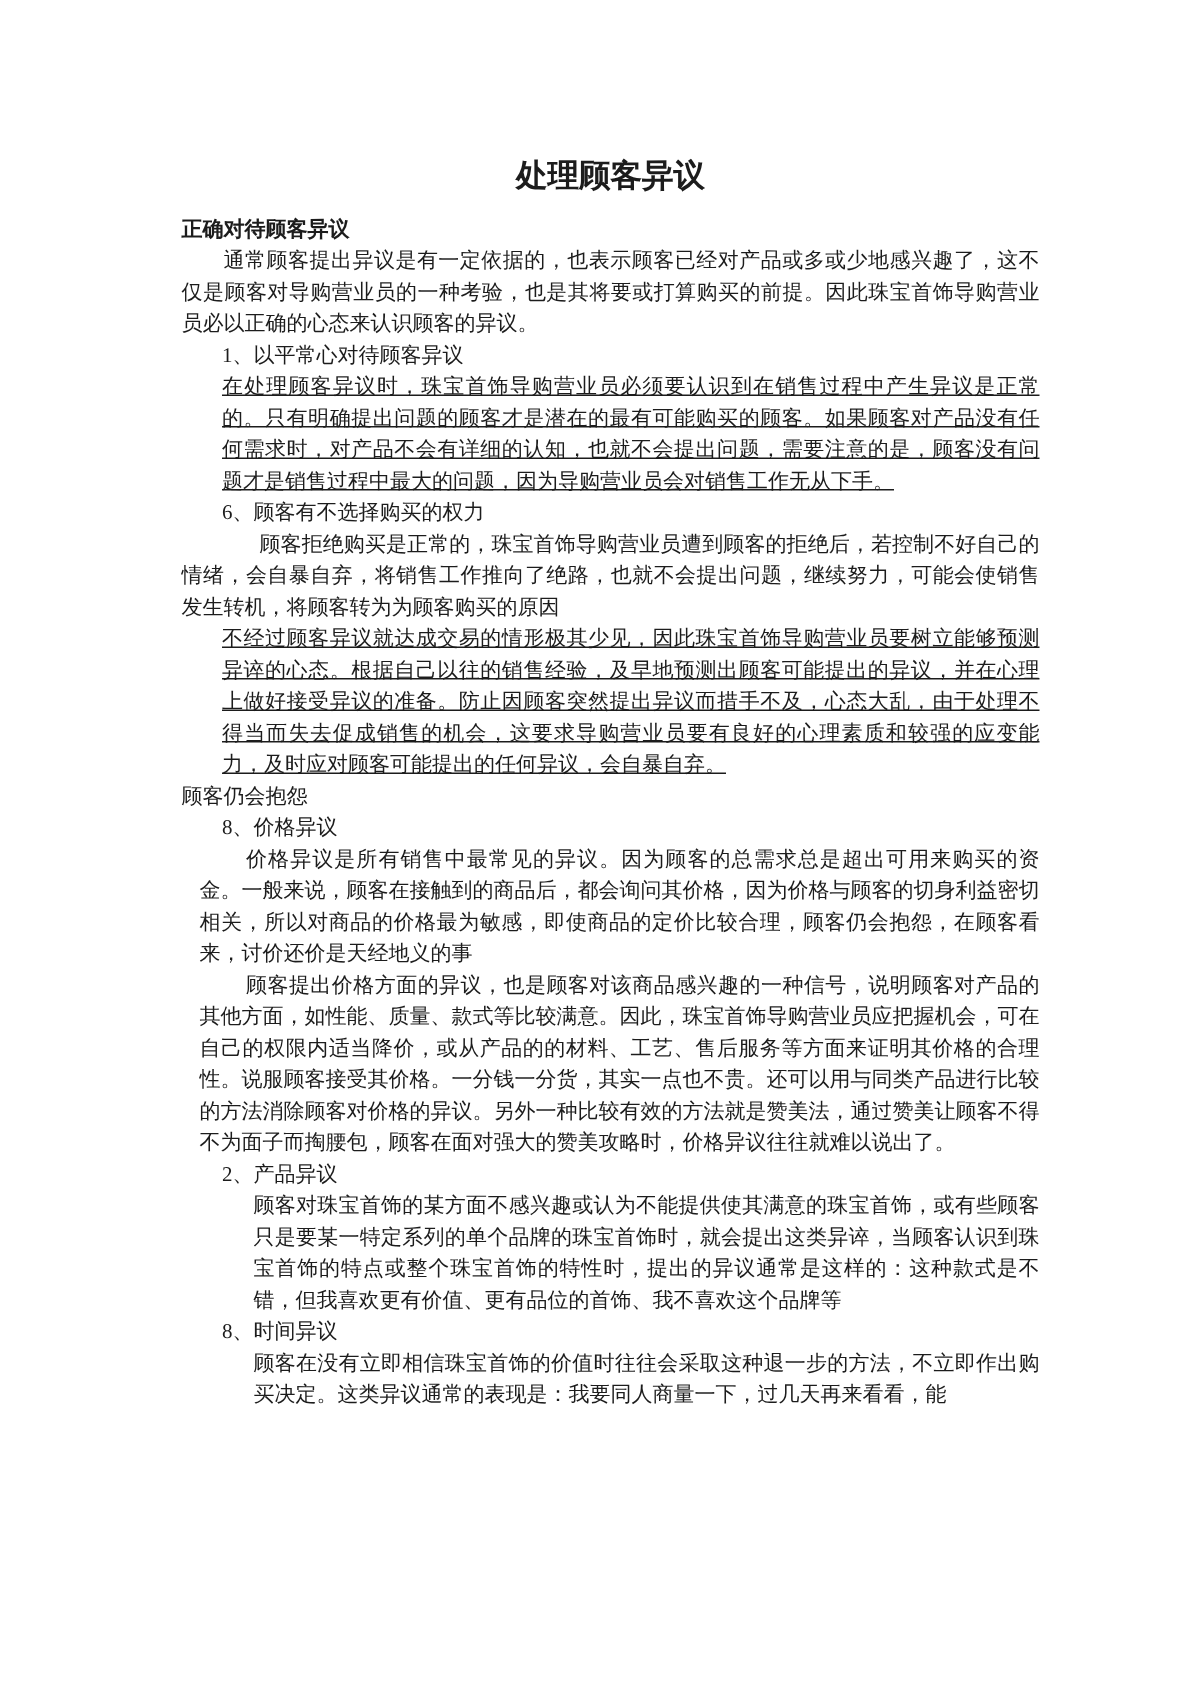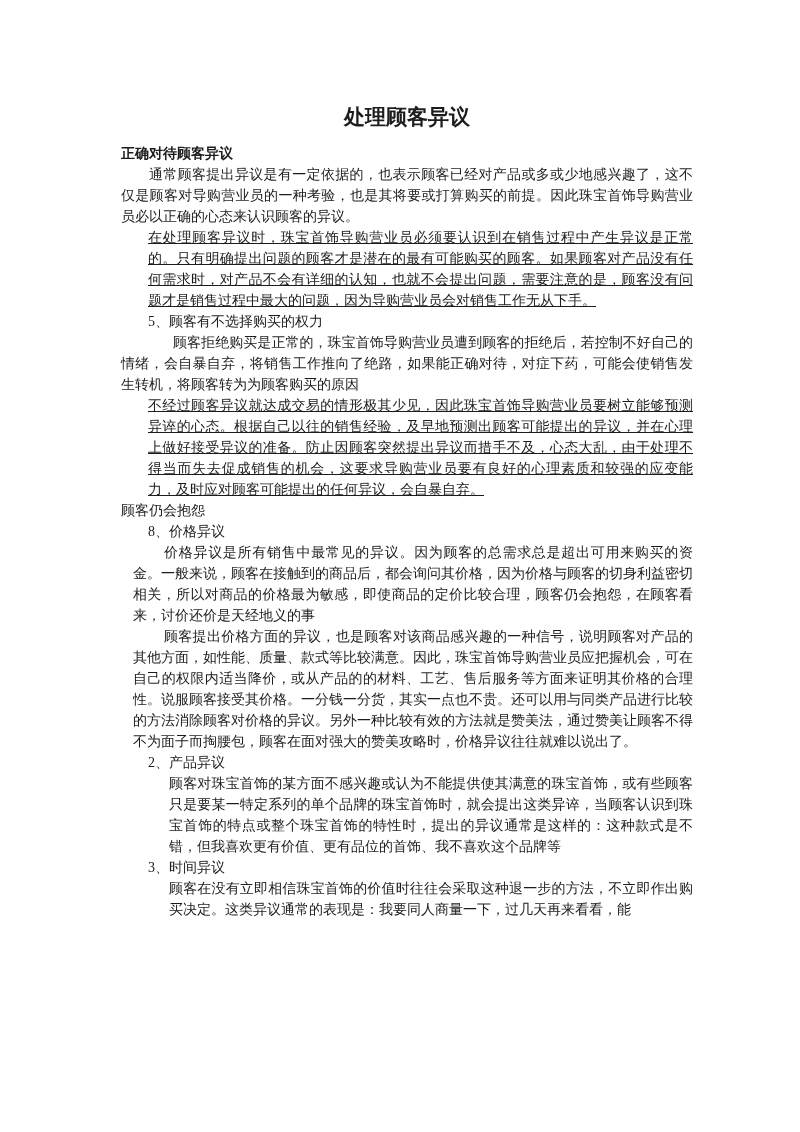--- a/index.html
+++ b/index.html
@@ -56,33 +56,34 @@
 <body>
 
 <div class="sheet">
   <div class="content">
 
     <h1 class="doc-title">处理顾客异议</h1>
 
     <h2 class="h-bold">正确对待顾客异议</h2>
     <p class="indent-first">通常顾客提出异议是有一定依据的，也表示顾客已经对产品或多或少地感兴趣了，这不仅是顾客对导购营业员的一种考验，也是其将要或打算购买的前提。因此珠宝首饰导购营业员必以正确的心态来认识顾客的异议。</p>
 
+    <p class="label">1、以平常心对待顾客异议</p>
     <p class="block-indent">在处理顾客异议时，珠宝首饰导购营业员必须要认识到在销售过程中产生异议是正常的。只有明确提出问题的顾客才是潜在的最有可能购买的顾客。如果顾客对产品没有任何需求时，对产品不会有详细的认知，也就不会提出问题，需要注意的是，顾客没有问题才是销售过程中最大的问题，因为导购营业员会对销售工作无从下手。</p>
 
-    <p class="label">5、顾客有不选择购买的权力</p>
-    <p class="hang-neg">顾客拒绝购买是正常的，珠宝首饰导购营业员遭到顾客的拒绝后，若控制不好自己的情绪，会自暴自弃，将销售工作推向了绝路，如果能正确对待，对症下药，可能会使销售发生转机，将顾客转为为顾客购买的原因</p>
+    <p class="label">6、顾客有不选择购买的权力</p>
+    <p class="hang-neg">顾客拒绝购买是正常的，珠宝首饰导购营业员遭到顾客的拒绝后，若控制不好自己的情绪，会自暴自弃，将销售工作推向了绝路，也就不会提出问题，继续努力，可能会使销售发生转机，将顾客转为为顾客购买的原因</p>
 
     <p class="block-indent">不经过顾客异议就达成交易的情形极其少见，因此珠宝首饰导购营业员要树立能够预测异谇的心态。根据自己以往的销售经验，及早地预测出顾客可能提出的异议，并在心理上做好接受异议的准备。防止因顾客突然提出异议而措手不及，心态大乱，由于处理不得当而失去促成销售的机会，这要求导购营业员要有良好的心理素质和较强的应变能力，及时应对顾客可能提出的任何异议，会自暴自弃。</p>
 
     <h3 class="h-plain">顾客仍会抱怨</h3>
 
     <p class="label">8、价格异议</p>
     <p class="price-para">价格异议是所有销售中最常见的异议。因为顾客的总需求总是超出可用来购买的资金。一般来说，顾客在接触到的商品后，都会询问其价格，因为价格与顾客的切身利益密切相关，所以对商品的价格最为敏感，即使商品的定价比较合理，顾客仍会抱怨，在顾客看来，讨价还价是天经地义的事</p>
     <p class="price-para">顾客提出价格方面的异议，也是顾客对该商品感兴趣的一种信号，说明顾客对产品的其他方面，如性能、质量、款式等比较满意。因此，珠宝首饰导购营业员应把握机会，可在自己的权限内适当降价，或从产品的的材料、工艺、售后服务等方面来证明其价格的合理性。说服顾客接受其价格。一分钱一分货，其实一点也不贵。还可以用与同类产品进行比较的方法消除顾客对价格的异议。另外一种比较有效的方法就是赞美法，通过赞美让顾客不得不为面子而掏腰包，顾客在面对强大的赞美攻略时，价格异议往往就难以说出了。</p>
 
     <p class="label">2、产品异议</p>
     <p class="deep-indent">顾客对珠宝首饰的某方面不感兴趣或认为不能提供使其满意的珠宝首饰，或有些顾客只是要某一特定系列的单个品牌的珠宝首饰时，就会提出这类异谇，当顾客认识到珠宝首饰的特点或整个珠宝首饰的特性时，提出的异议通常是这样的：这种款式是不错，但我喜欢更有价值、更有品位的首饰、我不喜欢这个品牌等</p>
 
-    <p class="label">3、时间异议</p>
+    <p class="label">8、时间异议</p>
     <p class="deep-indent">顾客在没有立即相信珠宝首饰的价值时往往会采取这种退一步的方法，不立即作出购买决定。这类异议通常的表现是：我要同人商量一下，过几天再来看看，能</p>
 
   </div>
 </div>
 
 </body></html>

